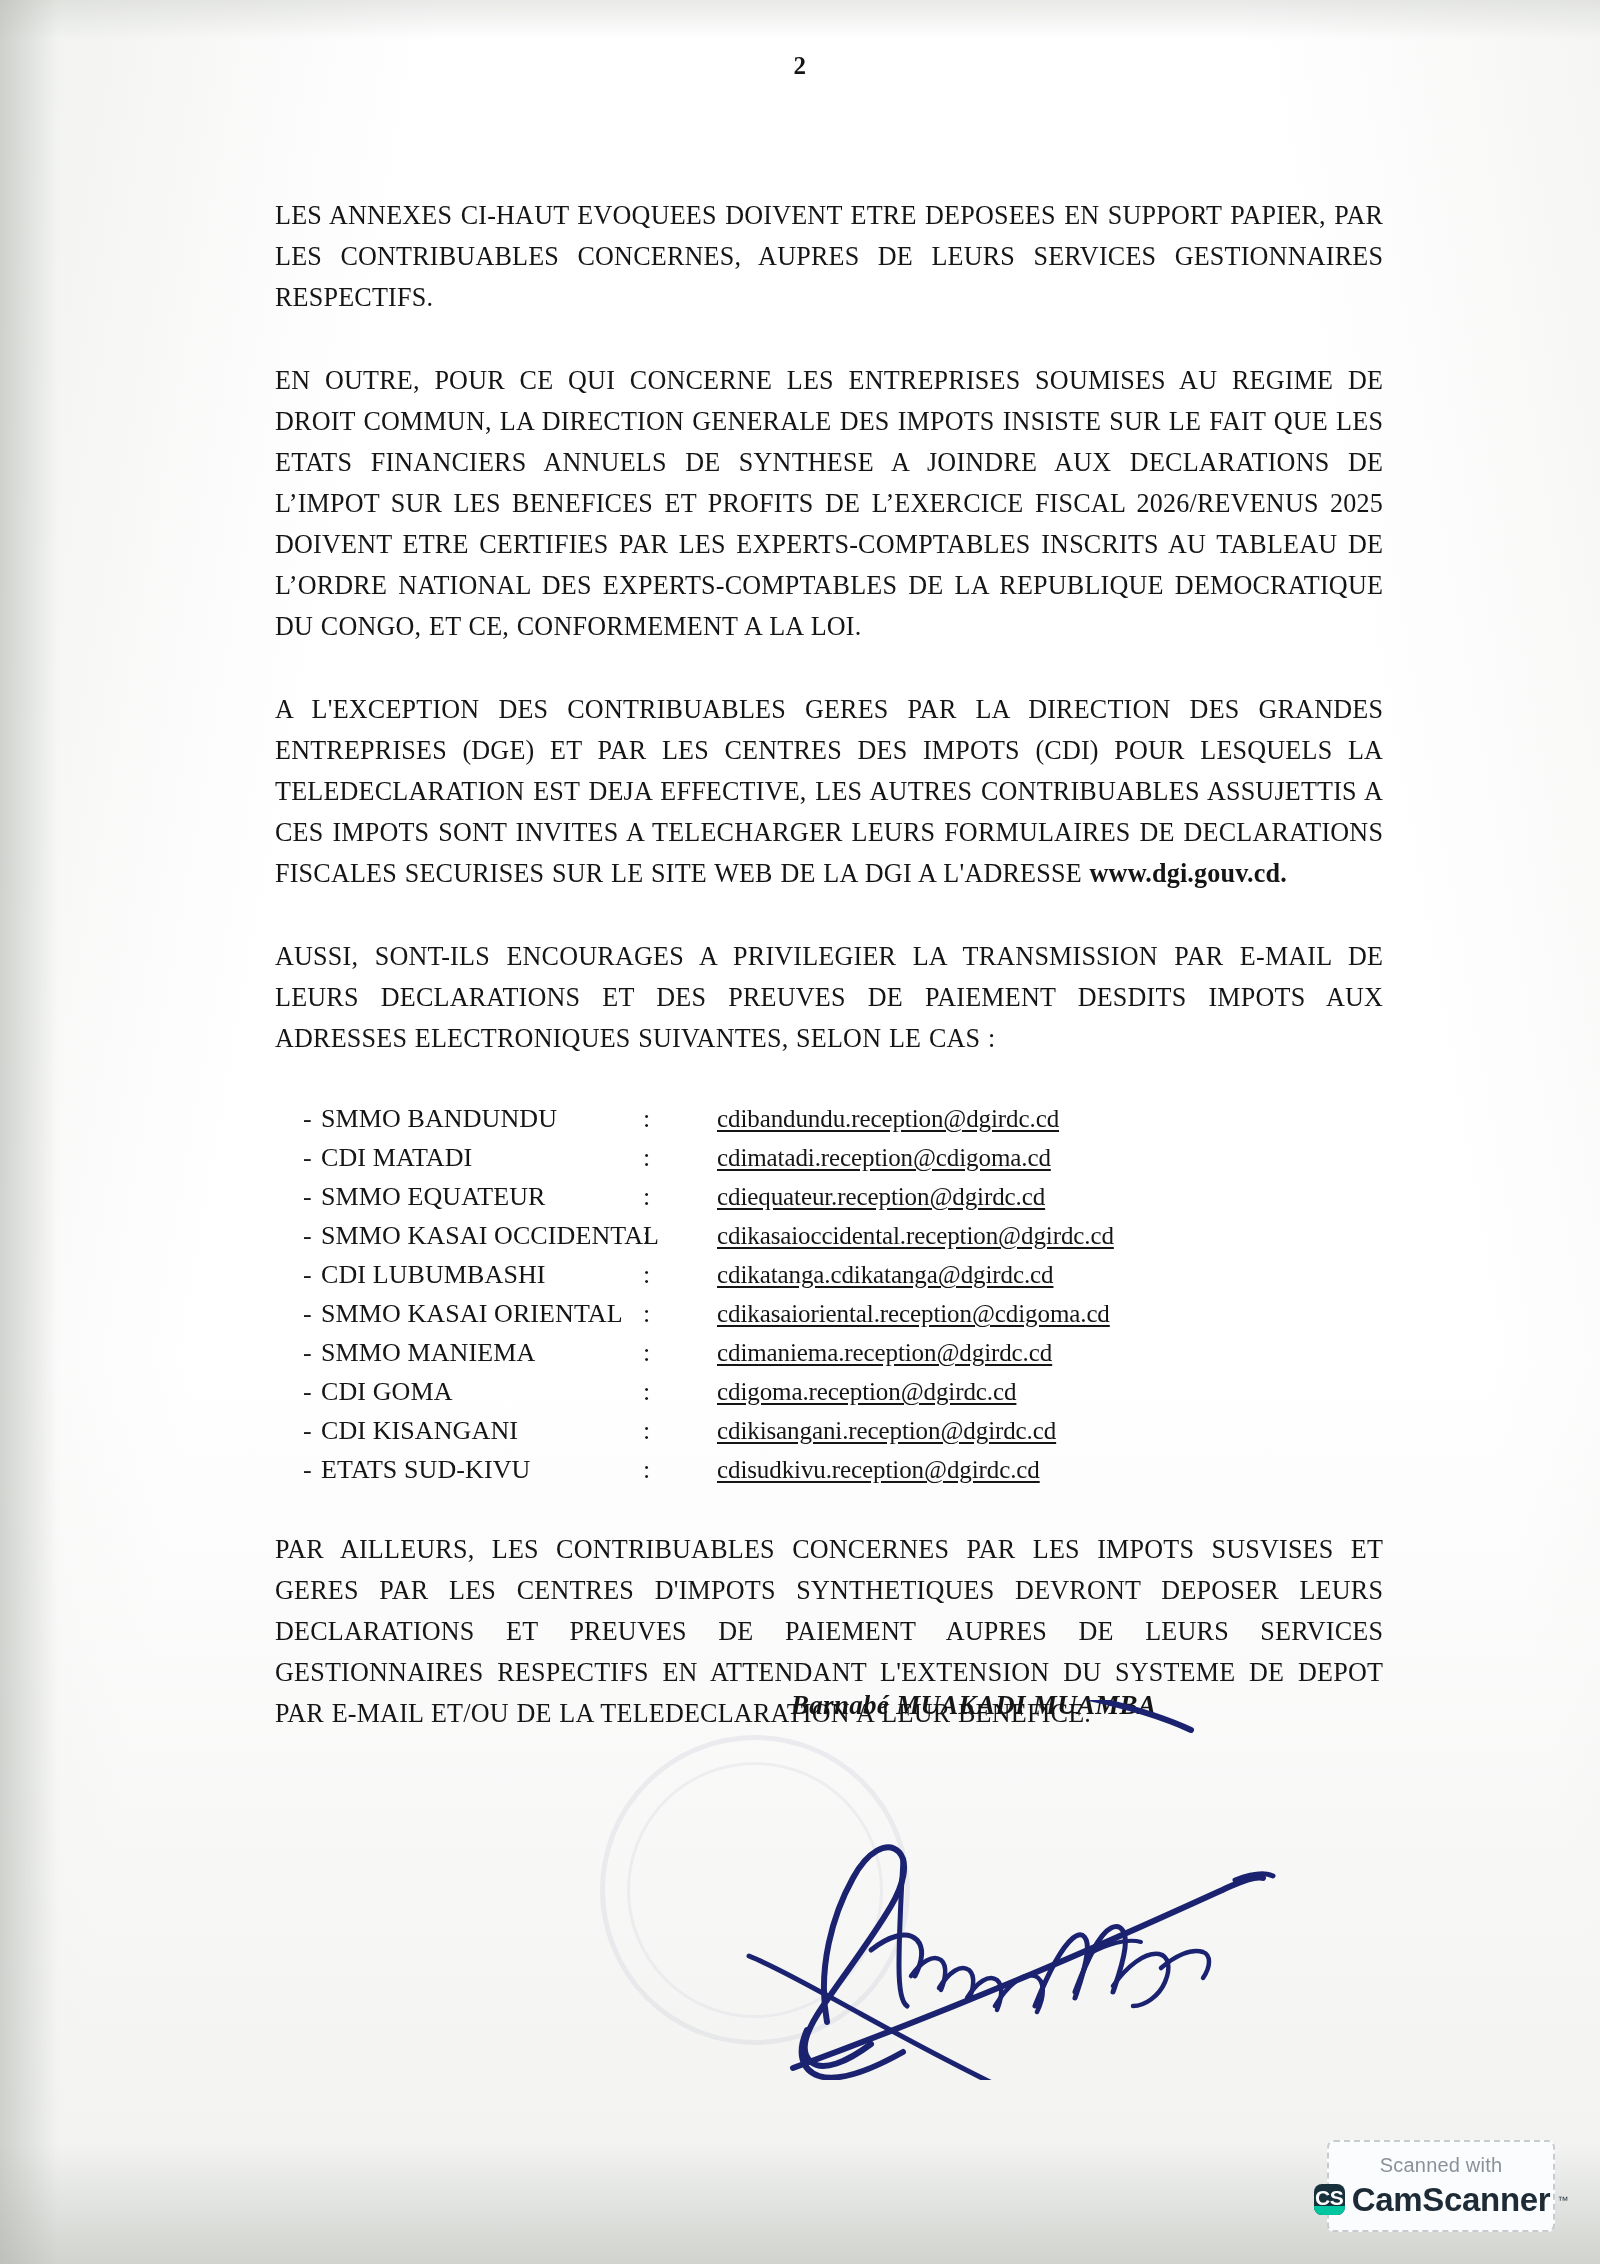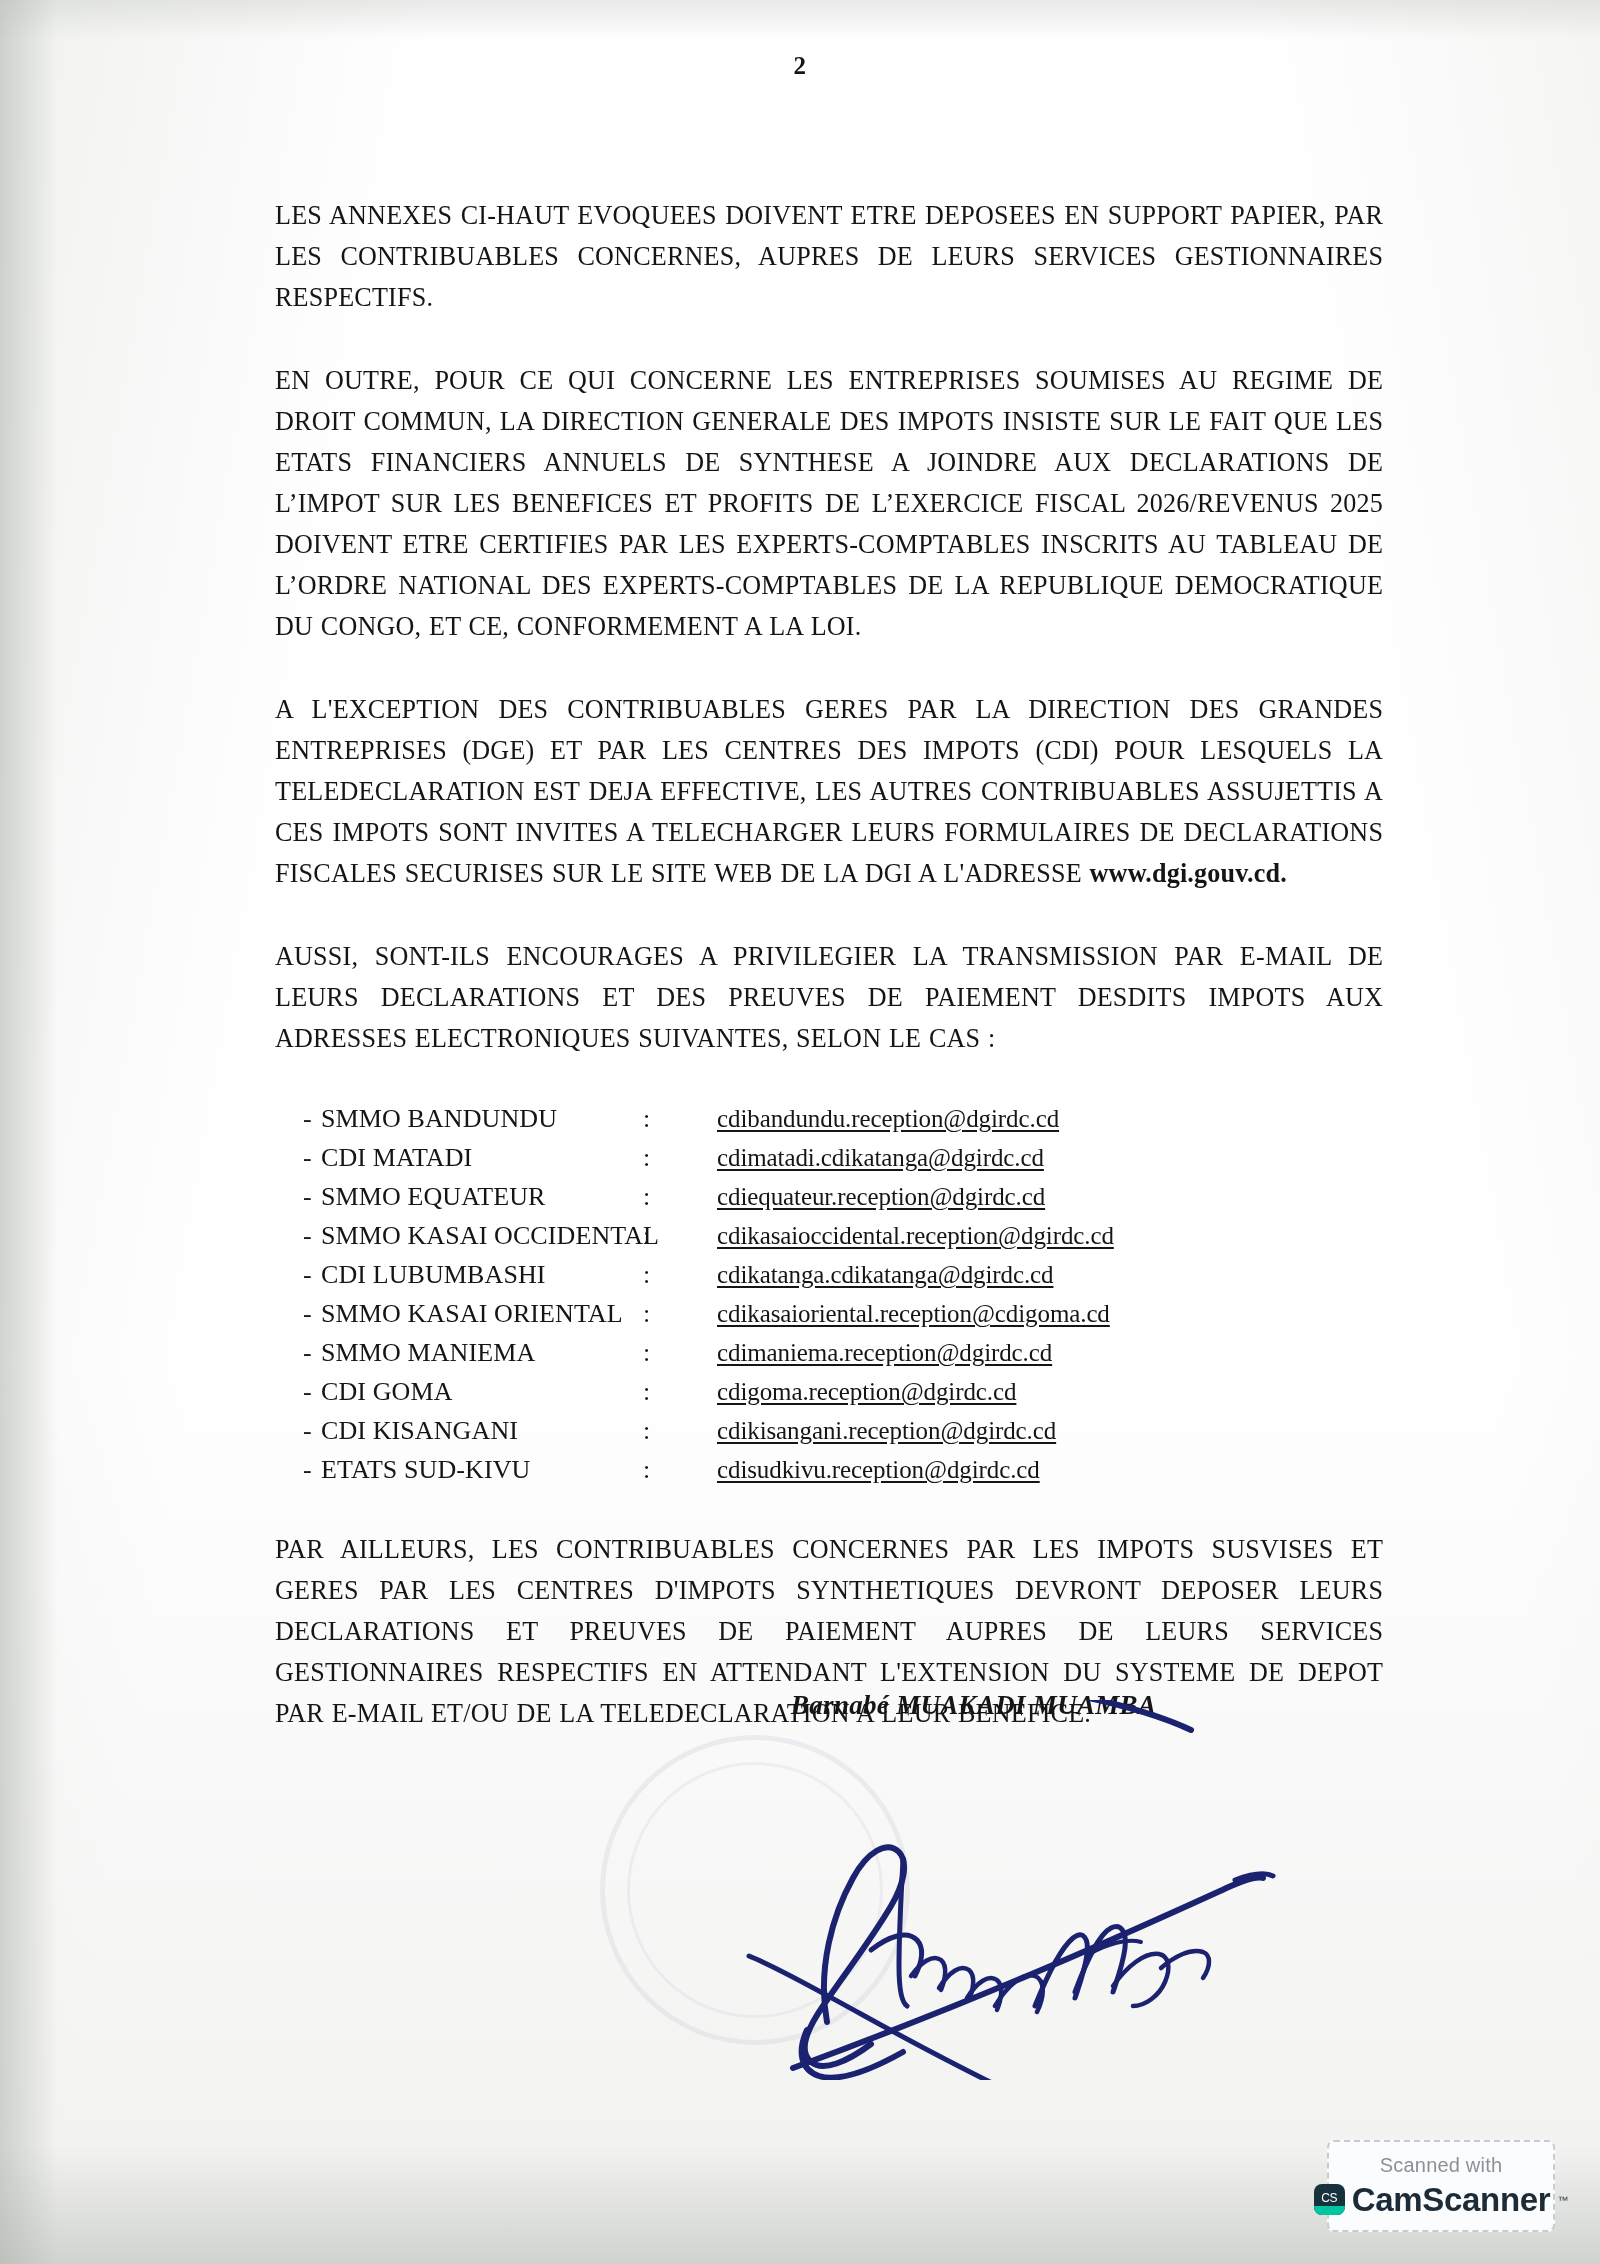--- a/index.html
+++ b/index.html
@@ -201,22 +201,22 @@
     height: 9px;
     background: #00c6a0;
   }
   .cs-logo .cs-letters {
     position: absolute;
     inset: 0;
     display: flex;
     align-items: center;
     justify-content: center;
     color: #ffffff;
-    font-size: 12px;
-    font-weight: normal;
+    font-size: 21px;
+    font-weight: bold;
     letter-spacing: -0.5px;
     padding-bottom: 4px;
     box-sizing: border-box;
     text-align: center;
   }
   .cs-word {
     font-size: 33px;
     font-weight: bold;
     color: #1d2b36;
     letter-spacing: -0.3px;
@@ -253,21 +253,21 @@
       <li class="email-row">
         <span class="dash" style="visibility: visible;">-</span>
         <span class="office">SMMO BANDUNDU</span>
         <span class="colon">:</span>
         <span class="email">cdibandundu.reception@dgirdc.cd</span>
       </li>
       <li class="email-row">
         <span class="dash" style="visibility: visible;">-</span>
         <span class="office">CDI MATADI</span>
         <span class="colon">:</span>
-        <span class="email">cdimatadi.cdikatanga@dgirdc.cd</span>
+        <span class="email">cdimatadi.reception@cdigoma.cd</span>
       </li>
       <li class="email-row">
         <span class="dash" style="visibility: visible;">-</span>
         <span class="office">SMMO EQUATEUR</span>
         <span class="colon">:</span>
         <span class="email">cdiequateur.reception@dgirdc.cd</span>
       </li>
       <li class="email-row">
         <span class="dash" style="visibility: visible;">-</span>
         <span class="office">SMMO KASAI OCCIDENTAL</span>

